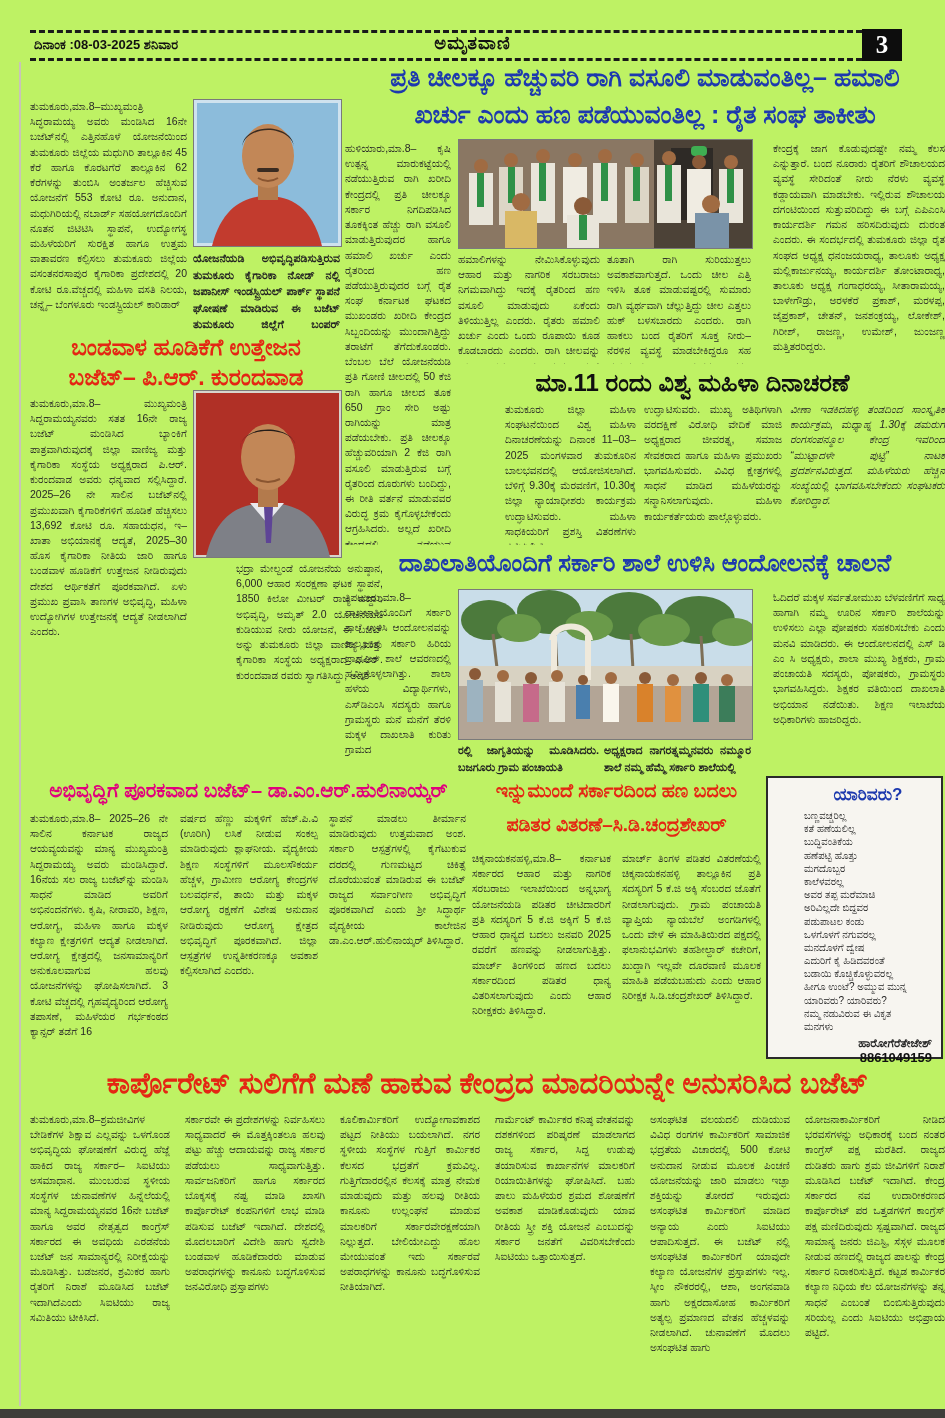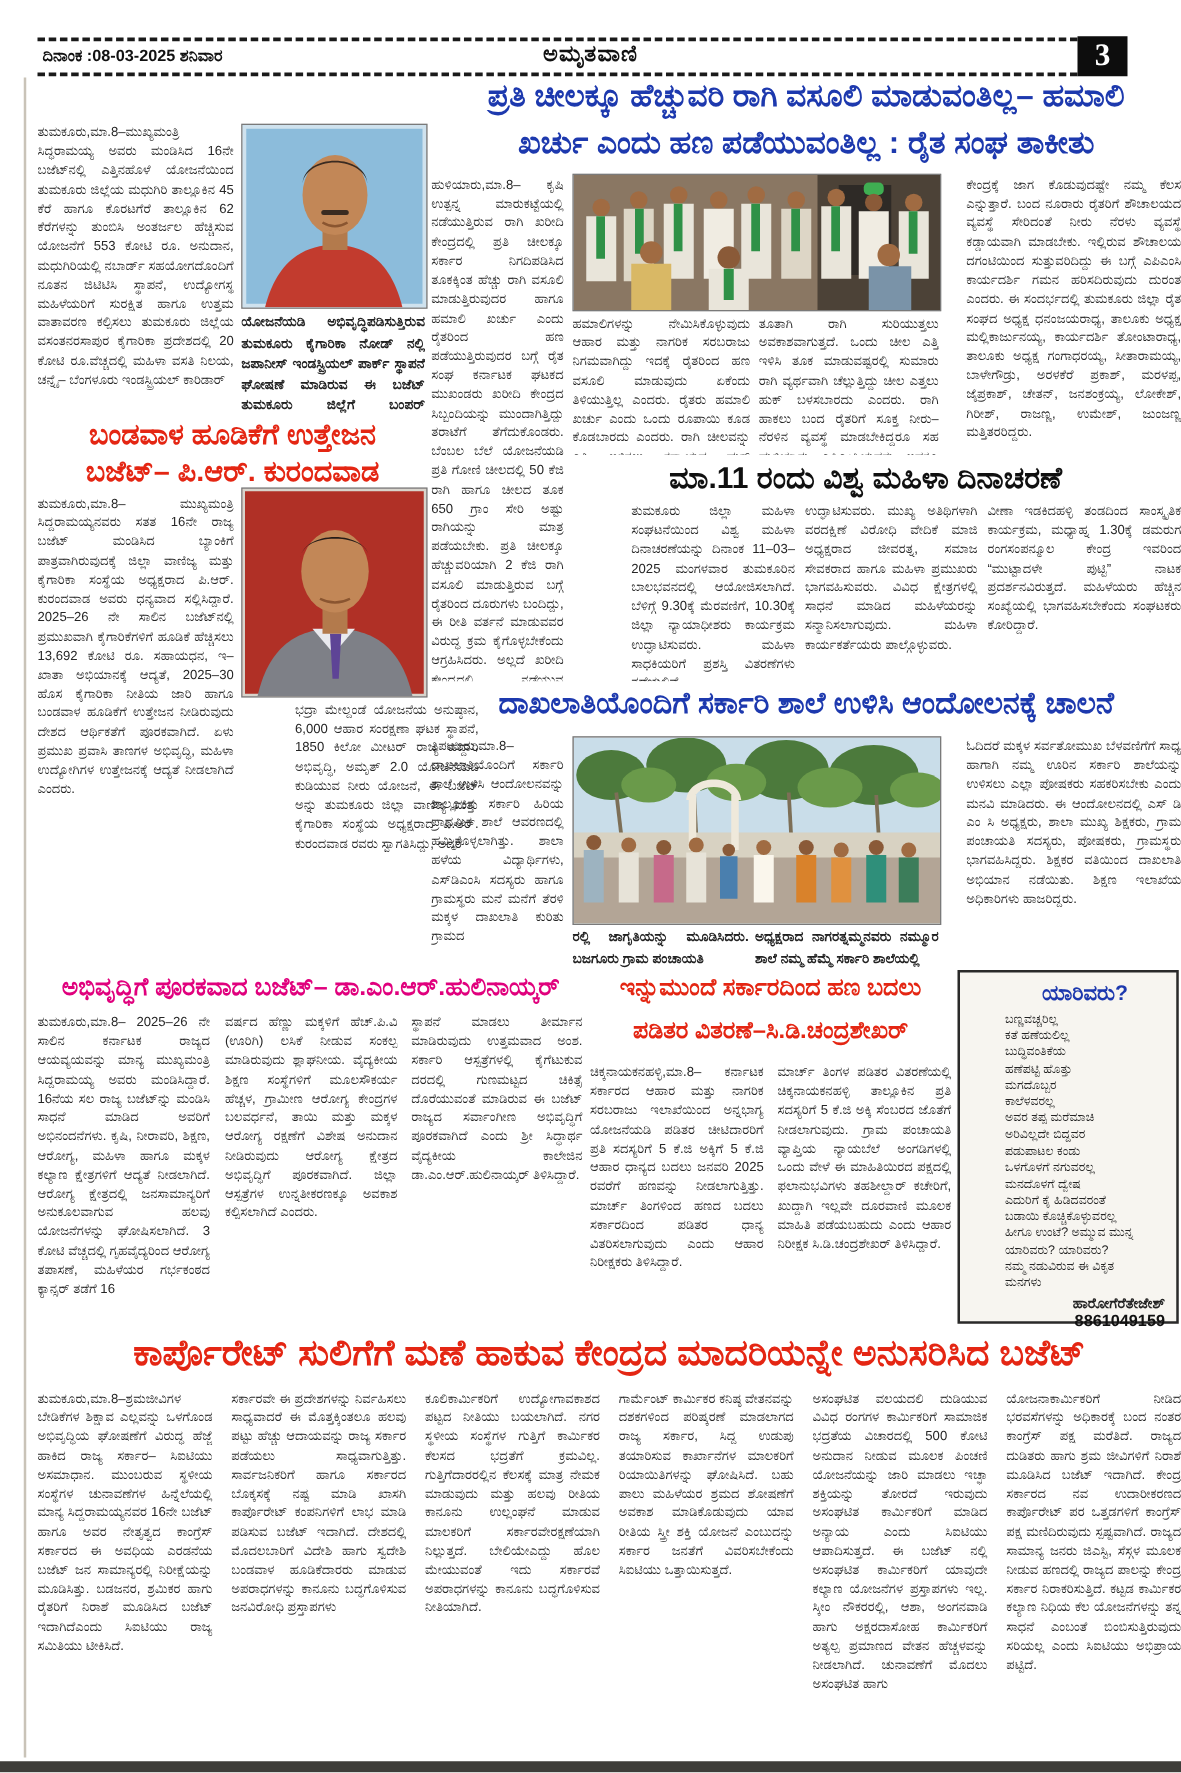--- a/index.html
+++ b/index.html
@@ -1,16 +1,16 @@
 <!DOCTYPE html>
 <html><head>
 <meta charset="utf-8">
 <style>
   html,body{margin:0;padding:0;background:#e8e6e0;}
-  .page{position:relative;width:945px;height:1418px;background:#ffffff;overflow:hidden;
+  .page{position:relative;width:945px;height:1418px;background:#bef264;overflow:hidden;
         font-family:"Liberation Sans","DejaVu Sans",sans-serif;color:#1c1c1c;}
   .abs{position:absolute;}
   .dashline{border-top:3px dashed #1a1a1a;height:0;}
   .date{font-size:13px;font-weight:bold;color:#111;}
   .masthead{font-size:18px;font-weight:bold;text-align:center;color:#111;letter-spacing:1px;}
   .pagenum-box{background:#0d0d0d;color:#fff;text-align:center;
                font-family:"Liberation Serif","DejaVu Serif",serif;
                font-size:25px;font-weight:bold;line-height:32px;}
   .hl{font-weight:bold;line-height:1.22;text-align:center;}
   .hl-pink{color:#e0007d;}
@@ -125,21 +125,21 @@
       </g>
     </svg>
   </div>
   <div class="abs bodytxt" style="left:458px;top:252px;width:142px;height:112px;">ಹಮಾಲಿಗಳನ್ನು ನೇಮಿಸಿಕೊಳ್ಳುವುದು ಆಹಾರ ಮತ್ತು ನಾಗರಿಕ ಸರಬರಾಜು ನಿಗಮವಾಗಿದ್ದು ಇದಕ್ಕೆ ರೈತರಿಂದ ಹಣ ವಸೂಲಿ ಮಾಡುವುದು ಏಕೆಂದು ತಿಳಿಯುತ್ತಿಲ್ಲ ಎಂದರು. ರೈತರು ಹಮಾಲಿ ಖರ್ಚು ಎಂದು ಒಂದು ರೂಪಾಯಿ ಕೂಡ ಕೊಡಬಾರದು ಎಂದರು. ರಾಗಿ ಚೀಲವನ್ನು ಎತ್ತಿ ಇಳಿಸಲು ಕಡ್ಡಾಯದ ಹುಕ್ ಬಳಸುತ್ತಿದ್ದು, ಇದರಿಂದ ಚೀಲ</div>
   <div class="abs bodytxt" style="left:607px;top:252px;width:144px;height:112px;">ತೂತಾಗಿ ರಾಗಿ ಸುರಿಯುತ್ತಲು ಅವಕಾಶವಾಗುತ್ತದೆ. ಒಂದು ಚೀಲ ಎತ್ತಿ ಇಳಿಸಿ ತೂಕ ಮಾಡುವಷ್ಟರಲ್ಲಿ ಸುಮಾರು ರಾಗಿ ವ್ಯರ್ಥವಾಗಿ ಚೆಲ್ಲುತ್ತಿದ್ದು ಚೀಲ ಎತ್ತಲು ಹುಕ್ ಬಳಸಬಾರದು ಎಂದರು. ರಾಗಿ ಹಾಕಲು ಬಂದ ರೈತರಿಗೆ ಸೂಕ್ತ ನೀರು–ನೆರಳಿನ ವ್ಯವಸ್ಥೆ ಮಾಡಬೇಕಿದ್ದರೂ ಸಹ ಹುಳಿಯಾರು ಎಪಿಎಂಸಿಯವರು ಇದಕ್ಕೂ ನಮಗೂ ಸಂಬಂಧವಿಲ್ಲ, ಖರೀದಿ</div>
   <div class="abs bodytxt" style="left:773px;top:141px;width:172px;height:224px;">ಕೇಂದ್ರಕ್ಕೆ ಜಾಗ ಕೊಡುವುದಷ್ಟೇ ನಮ್ಮ ಕೆಲಸ ಎನ್ನುತ್ತಾರೆ. ಬಂದ ನೂರಾರು ರೈತರಿಗೆ ಶೌಚಾಲಯದ ವ್ಯವಸ್ಥೆ ಸೇರಿದಂತೆ ನೀರು ನೆರಳು ವ್ಯವಸ್ಥೆ ಕಡ್ಡಾಯವಾಗಿ ಮಾಡಬೇಕು. ಇಲ್ಲಿರುವ ಶೌಚಾಲಯ ದಗಂಟಿಯಿಂದ ಸುತ್ತುವರಿದಿದ್ದು ಈ ಬಗ್ಗೆ ಎಪಿಎಂಸಿ ಕಾರ್ಯದರ್ಶಿ ಗಮನ ಹರಿಸದಿರುವುದು ದುರಂತ ಎಂದರು. ಈ ಸಂದರ್ಭದಲ್ಲಿ ತುಮಕೂರು ಜಿಲ್ಲಾ ರೈತ ಸಂಘದ ಅಧ್ಯಕ್ಷ ಧನಂಜಯರಾಧ್ಯ, ತಾಲೂಕು ಅಧ್ಯಕ್ಷ ಮಲ್ಲಿಕಾರ್ಜುನಯ್ಯ, ಕಾರ್ಯದರ್ಶಿ ತೋಂಟಾರಾಧ್ಯ, ತಾಲೂಕು ಅಧ್ಯಕ್ಷ ಗಂಗಾಧರಯ್ಯ, ಸೀತಾರಾಮಯ್ಯ, ಬಾಳೇಗೌಡ್ರು, ಅರಳಕೆರೆ ಪ್ರಕಾಶ್, ಮರಳಪ್ಪ, ಜೈಪ್ರಕಾಶ್, ಚೇತನ್, ಜನಶಂಕ್ರಯ್ಯ, ಲೋಕೇಶ್, ಗಿರೀಶ್, ರಾಜಣ್ಣ, ಉಮೇಶ್, ಜುಂಜಣ್ಣ ಮತ್ತಿತರರಿದ್ದರು.</div>
 
   <div class="abs hl hl-black center" style="left:500px;top:368px;width:385px;font-size:24px;">ಮಾ.11 ರಂದು ವಿಶ್ವ ಮಹಿಳಾ ದಿನಾಚರಣೆ</div>
   <div class="abs bodytxt" style="left:505px;top:402px;width:131px;height:143px;">ತುಮಕೂರು ಜಿಲ್ಲಾ ಮಹಿಳಾ ಸಂಘಟನೆಯಿಂದ ವಿಶ್ವ ಮಹಿಳಾ ದಿನಾಚರಣೆಯನ್ನು ದಿನಾಂಕ 11–03–2025 ಮಂಗಳವಾರ ತುಮಕೂರಿನ ಬಾಲಭವನದಲ್ಲಿ ಆಯೋಜಿಸಲಾಗಿದೆ. ಬೆಳಿಗ್ಗೆ 9.30ಕ್ಕೆ ಮೆರವಣಿಗೆ, 10.30ಕ್ಕೆ ಜಿಲ್ಲಾ ನ್ಯಾಯಾಧೀಶರು ಕಾರ್ಯಕ್ರಮ ಉದ್ಘಾಟಿಸುವರು. ಮಹಿಳಾ ಸಾಧಕಿಯರಿಗೆ ಪ್ರಶಸ್ತಿ ವಿತರಣೆಗಳು ನಡೆಯಲಿವೆ.</div>
   <div class="abs bodytxt" style="left:644px;top:402px;width:138px;height:143px;">ಉದ್ಘಾಟಿಸುವರು. ಮುಖ್ಯ ಅತಿಥಿಗಳಾಗಿ ವರದಕ್ಷಿಣೆ ವಿರೋಧಿ ವೇದಿಕೆ ಮಾಜಿ ಅಧ್ಯಕ್ಷರಾದ ಜೀವರತ್ನ, ಸಮಾಜ ಸೇವಕರಾದ ಹಾಗೂ ಮಹಿಳಾ ಪ್ರಮುಖರು ಭಾಗವಹಿಸುವರು. ವಿವಿಧ ಕ್ಷೇತ್ರಗಳಲ್ಲಿ ಸಾಧನೆ ಮಾಡಿದ ಮಹಿಳೆಯರನ್ನು ಸನ್ಮಾನಿಸಲಾಗುವುದು. ಮಹಿಳಾ ಕಾರ್ಯಕರ್ತೆಯರು ಪಾಲ್ಗೊಳ್ಳುವರು.</div>
-  <div class="abs bodytxt" style="left:790px;top:402px;width:155px;height:143px;">ವೀಣಾ ಇಡಕಿದಹಳ್ಳಿ ತಂಡದಿಂದ ಸಾಂಸ್ಕೃತಿಕ ಕಾರ್ಯಕ್ರಮ, ಮಧ್ಯಾಹ್ನ 1.30ಕ್ಕೆ ಡಮರುಗ ರಂಗಸಂಪನ್ಮೂಲ ಕೇಂದ್ರ ಇವರಿಂದ “ಮುಟ್ಟಾದಳೇ ಪುಟ್ಟಿ” ನಾಟಕ ಪ್ರದರ್ಶನವಿರುತ್ತದೆ. ಮಹಿಳೆಯರು ಹೆಚ್ಚಿನ ಸಂಖ್ಯೆಯಲ್ಲಿ ಭಾಗವಹಿಸಬೇಕೆಂದು ಸಂಘಟಕರು ಕೋರಿದ್ದಾರೆ.</div>
+  <div class="abs bodytxt" style="left:790px;top:402px;width:155px;height:143px;font-style:italic;">ವೀಣಾ ಇಡಕಿದಹಳ್ಳಿ ತಂಡದಿಂದ ಸಾಂಸ್ಕೃತಿಕ ಕಾರ್ಯಕ್ರಮ, ಮಧ್ಯಾಹ್ನ 1.30ಕ್ಕೆ ಡಮರುಗ ರಂಗಸಂಪನ್ಮೂಲ ಕೇಂದ್ರ ಇವರಿಂದ “ಮುಟ್ಟಾದಳೇ ಪುಟ್ಟಿ” ನಾಟಕ ಪ್ರದರ್ಶನವಿರುತ್ತದೆ. ಮಹಿಳೆಯರು ಹೆಚ್ಚಿನ ಸಂಖ್ಯೆಯಲ್ಲಿ ಭಾಗವಹಿಸಬೇಕೆಂದು ಸಂಘಟಕರು ಕೋರಿದ್ದಾರೆ.</div>
 
   <div class="abs hl hl-blue" style="left:345px;top:548px;width:600px;font-size:24px;">ದಾಖಲಾತಿಯೊಂದಿಗೆ ಸರ್ಕಾರಿ ಶಾಲೆ ಉಳಿಸಿ ಆಂದೋಲನಕ್ಕೆ ಚಾಲನೆ</div>
   <div class="abs bodytxt" style="left:345px;top:590px;width:106px;height:185px;">ತಿಪಟೂರು,ಮಾ.8–ದಾಖಲಾತಿಯೊಂದಿಗೆ ಸರ್ಕಾರಿ ಶಾಲೆ ಉಳಿಸಿ ಆಂದೋಲನವನ್ನು ತಾಲ್ಲೂಕಿನ ಸರ್ಕಾರಿ ಹಿರಿಯ ಪ್ರಾಥಮಿಕ ಶಾಲೆ ಆವರಣದಲ್ಲಿ ಹಮ್ಮಿಕೊಳ್ಳಲಾಗಿತ್ತು. ಶಾಲಾ ಹಳೆಯ ವಿದ್ಯಾರ್ಥಿಗಳು, ಎಸ್‌ಡಿಎಂಸಿ ಸದಸ್ಯರು ಹಾಗೂ ಗ್ರಾಮಸ್ಥರು ಮನೆ ಮನೆಗೆ ತೆರಳಿ ಮಕ್ಕಳ ದಾಖಲಾತಿ ಕುರಿತು ಗ್ರಾಮದ</div>
   <div class="abs photo" style="left:458px;top:589px;width:293px;height:149px;">
     <svg width="293" height="149" viewBox="0 0 293 149">
       <rect width="293" height="149" fill="#c9dde9"></rect>
       <g fill="#4c7a3c">
         <ellipse cx="30" cy="30" rx="28" ry="20"></ellipse>
           <ellipse cx="90" cy="22" rx="32" ry="22"></ellipse>
         <ellipse cx="170" cy="26" rx="34" ry="24"></ellipse>

